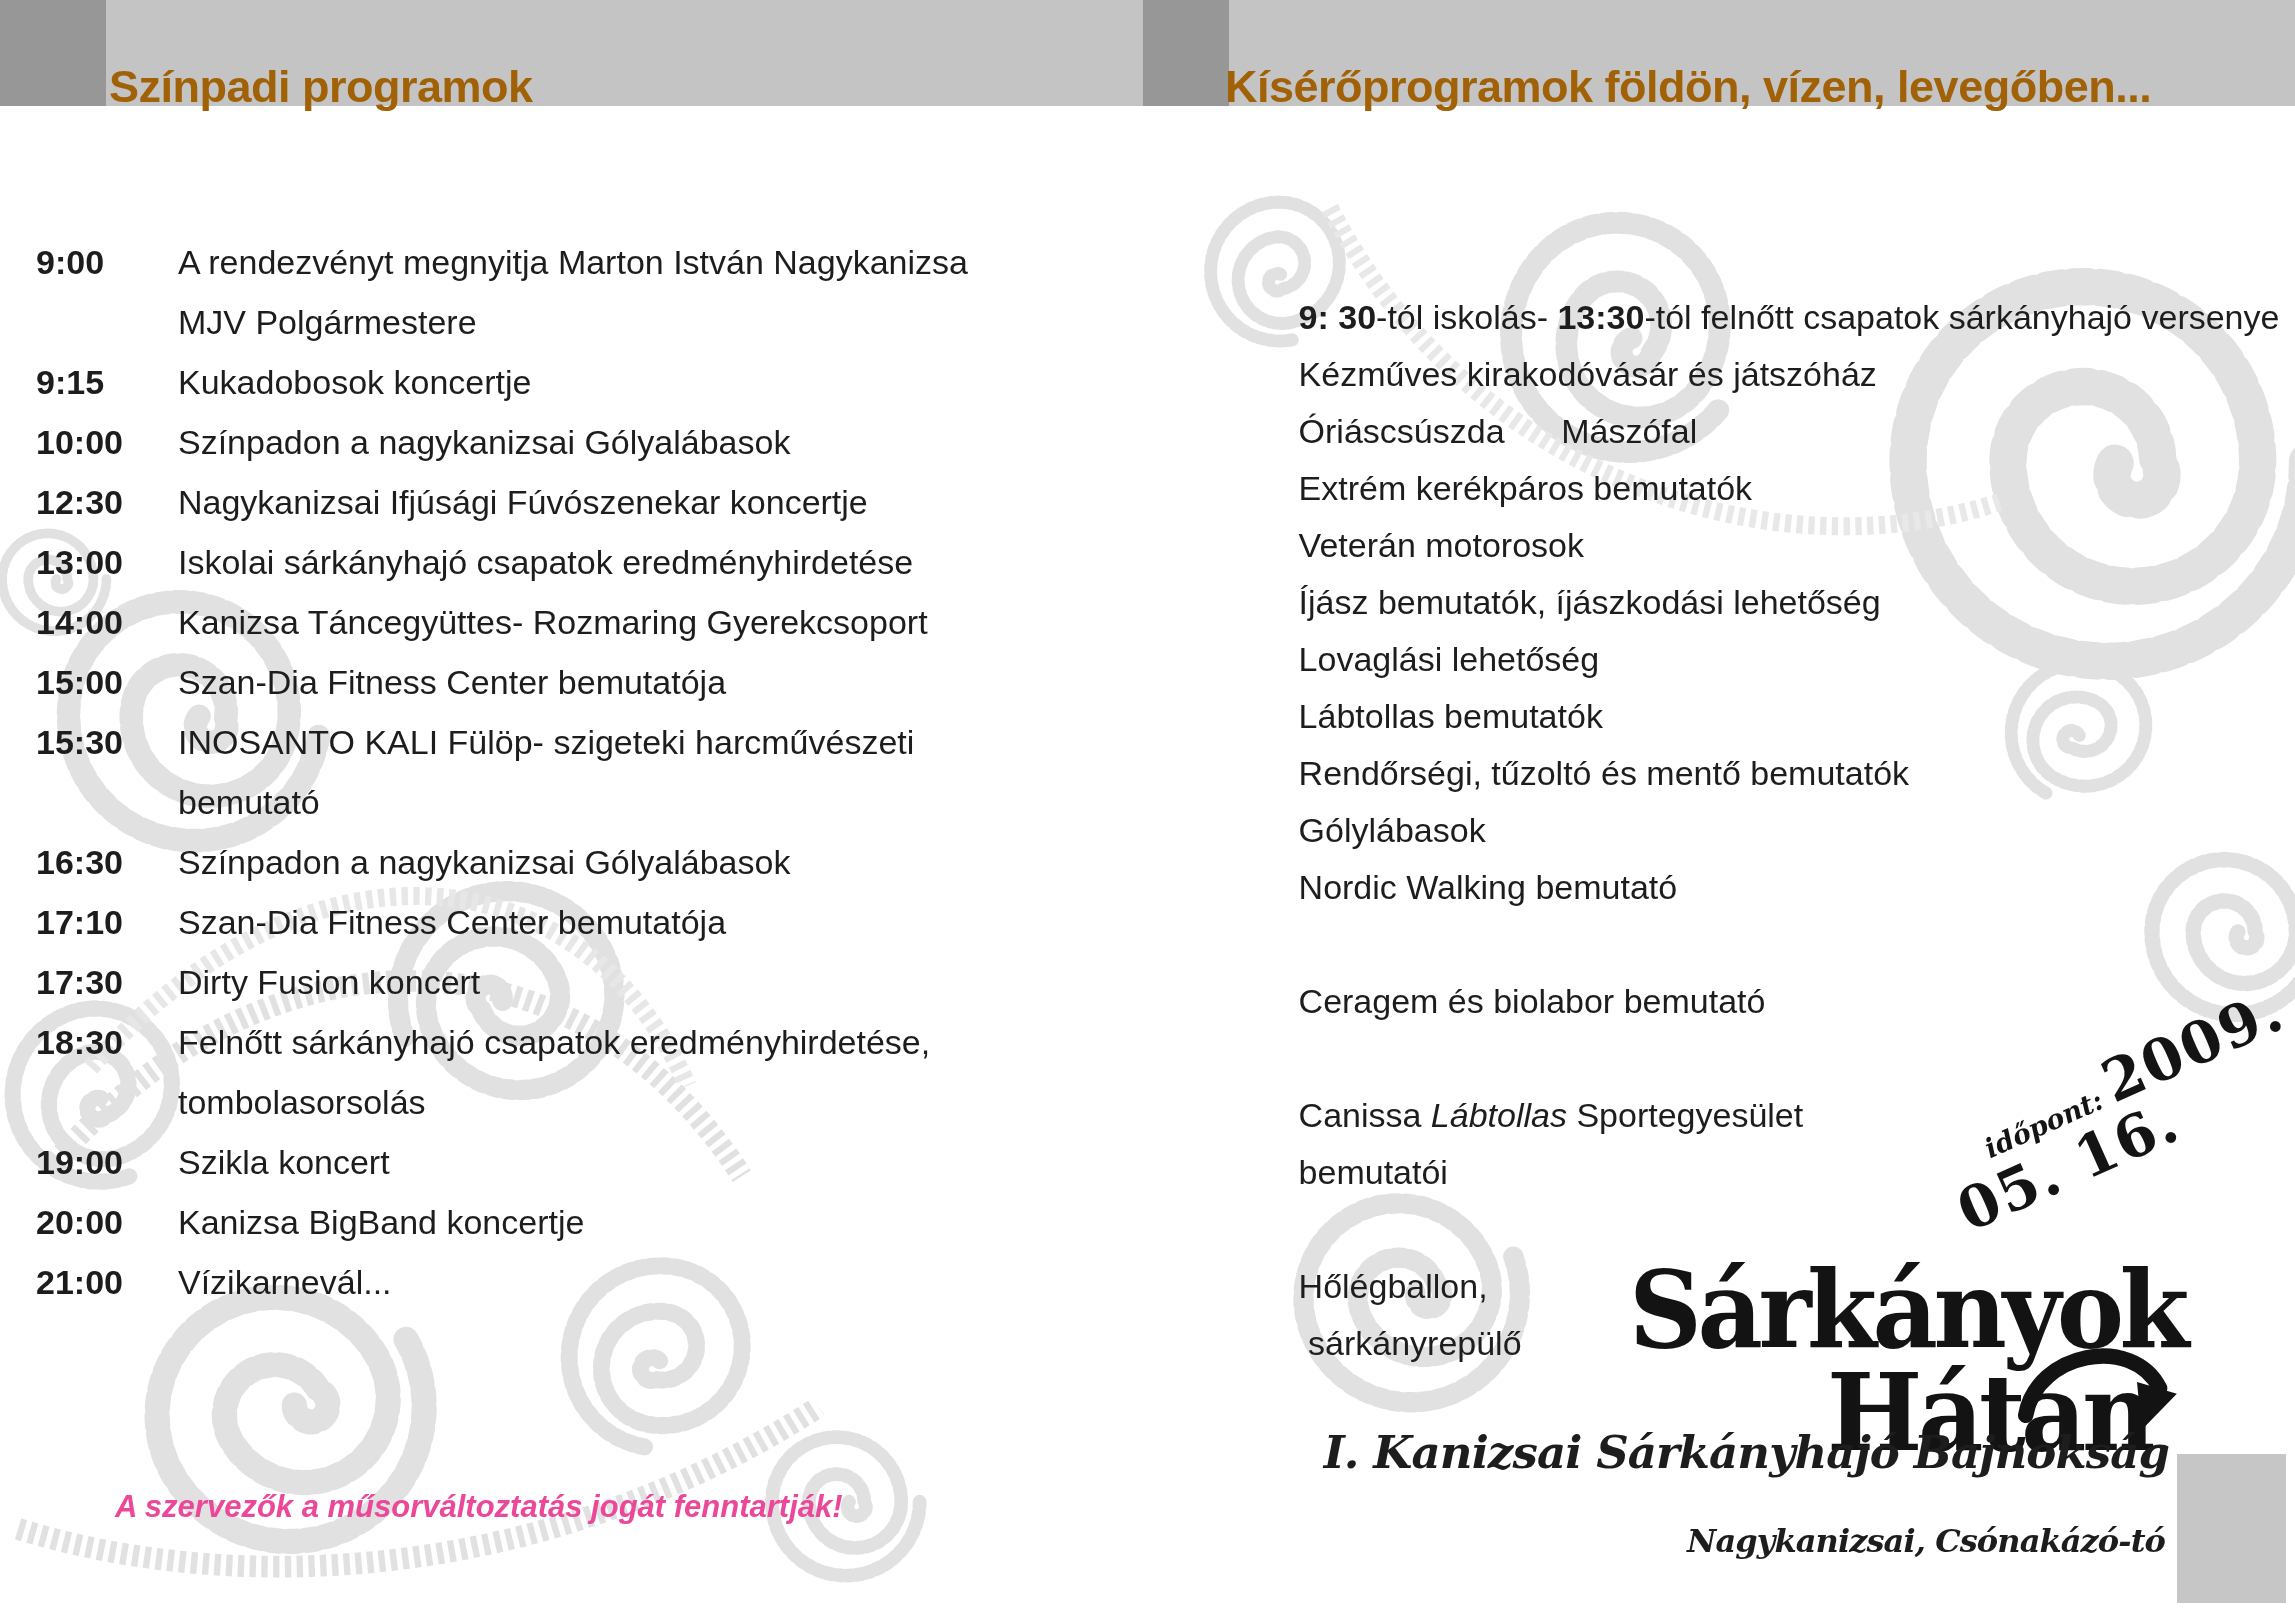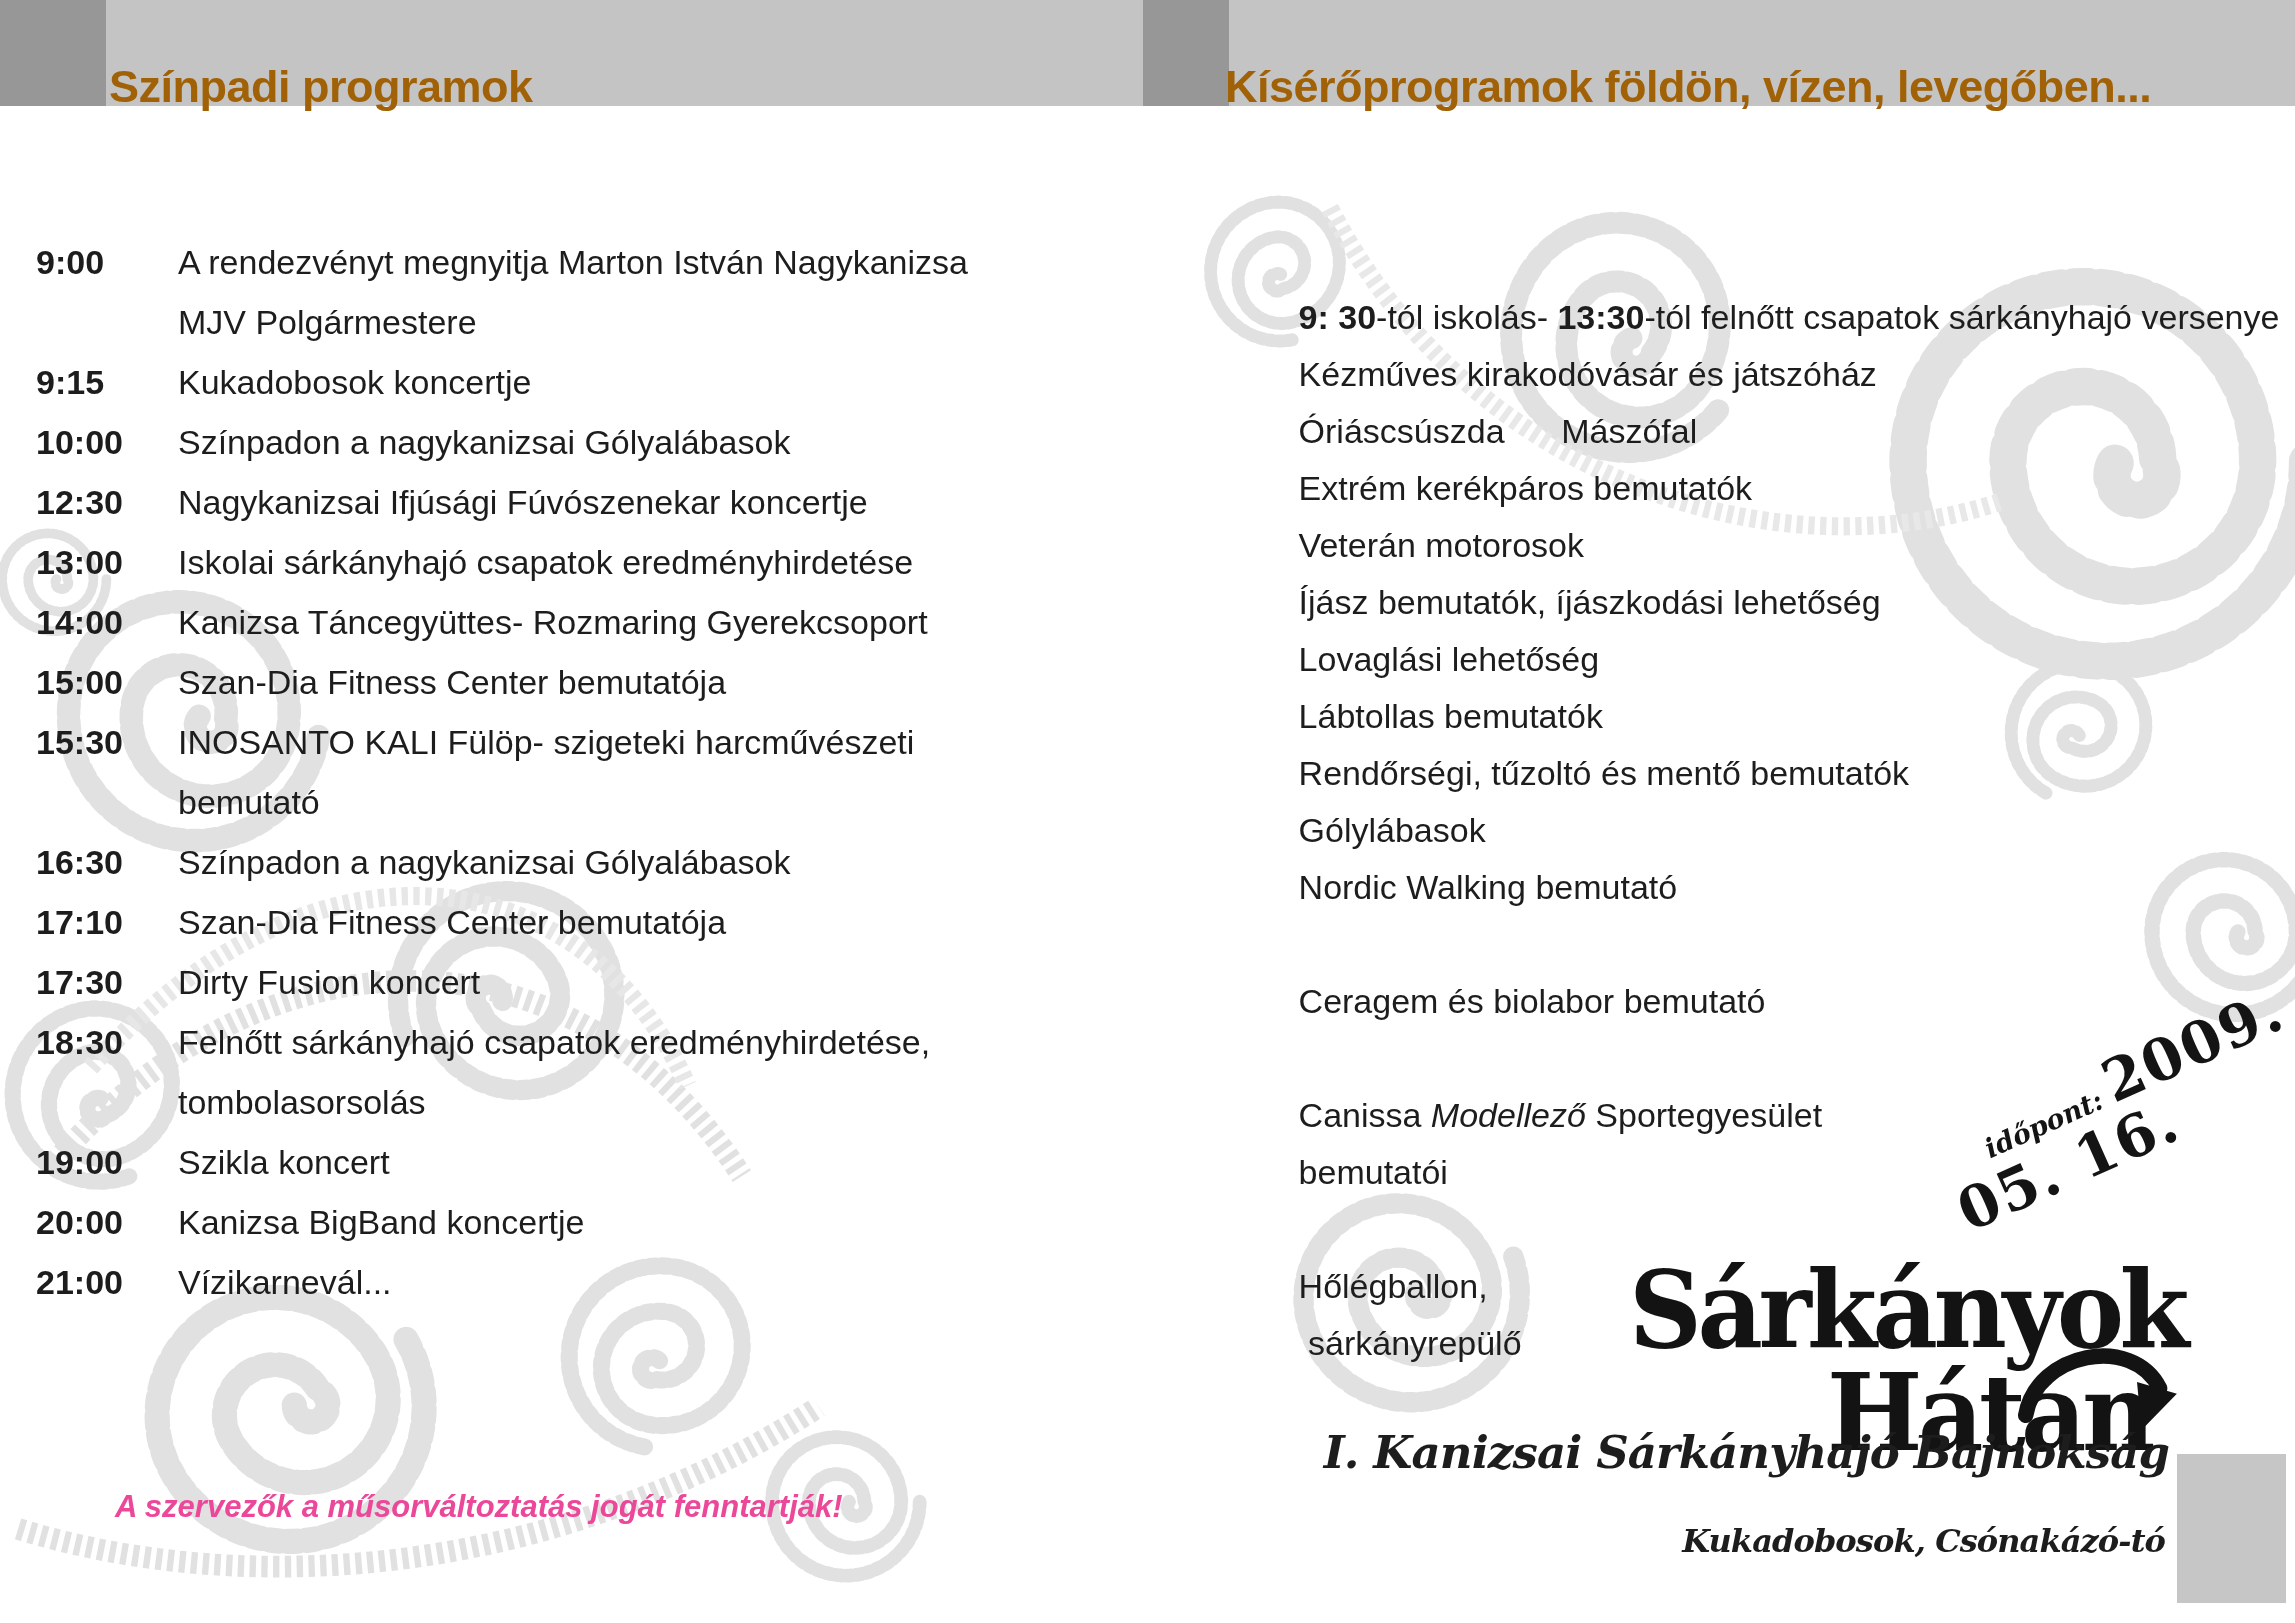--- a/index.html
+++ b/index.html
@@ -241,21 +241,21 @@
 
       <div class="rline">
         <span class="b"></span><span>Ceragem és biolabor bemutató</span><span class="it"></span><span class="b"></span><span></span>
       </div>
 
       <div class="rline">
         <span class="b"></span><span></span><span class="it"></span><span class="b"></span><span></span>
       </div>
 
       <div class="rline">
-        <span class="b"></span><span>Canissa </span><span class="it">Modellező</span><span class="b"></span><span> Sportegyesület</span>
+        <span class="b"></span><span>Canissa </span><span class="it">Lábtollas</span><span class="b"></span><span> Sportegyesület</span>
       </div>
 
       <div class="rline">
         <span class="b"></span><span>bemutatói</span><span class="it"></span><span class="b"></span><span></span>
       </div>
 
       <div class="rline">
         <span class="b"></span><span></span><span class="it"></span><span class="b"></span><span></span>
       </div>
 
@@ -277,17 +277,17 @@
 
   <div class="logo1 layer">Sárkányok</div>
   <div class="logo2 layer">Hátán</div>
 
   <svg class="arrowswirl layer" width="172" height="127" viewBox="0 0 190 140">
     <path d="M 14 92 C 26 22, 132 2, 162 62" fill="none" stroke="#131313" stroke-width="17" stroke-linecap="round"></path>
     <polygon points="137,55 181,68 142,108" fill="#131313"></polygon>
   </svg>
 
   <div class="subtitle layer">I. Kanizsai Sárkányhajó Bajnokság</div>
-  <div class="location layer">Kukadobosok, Csónakázó-tó</div>
+  <div class="location layer">Nagykanizsai, Csónakázó-tó</div>
 
   <div class="grayblock layer"></div>
 </div>
 
 
 </body></html>

